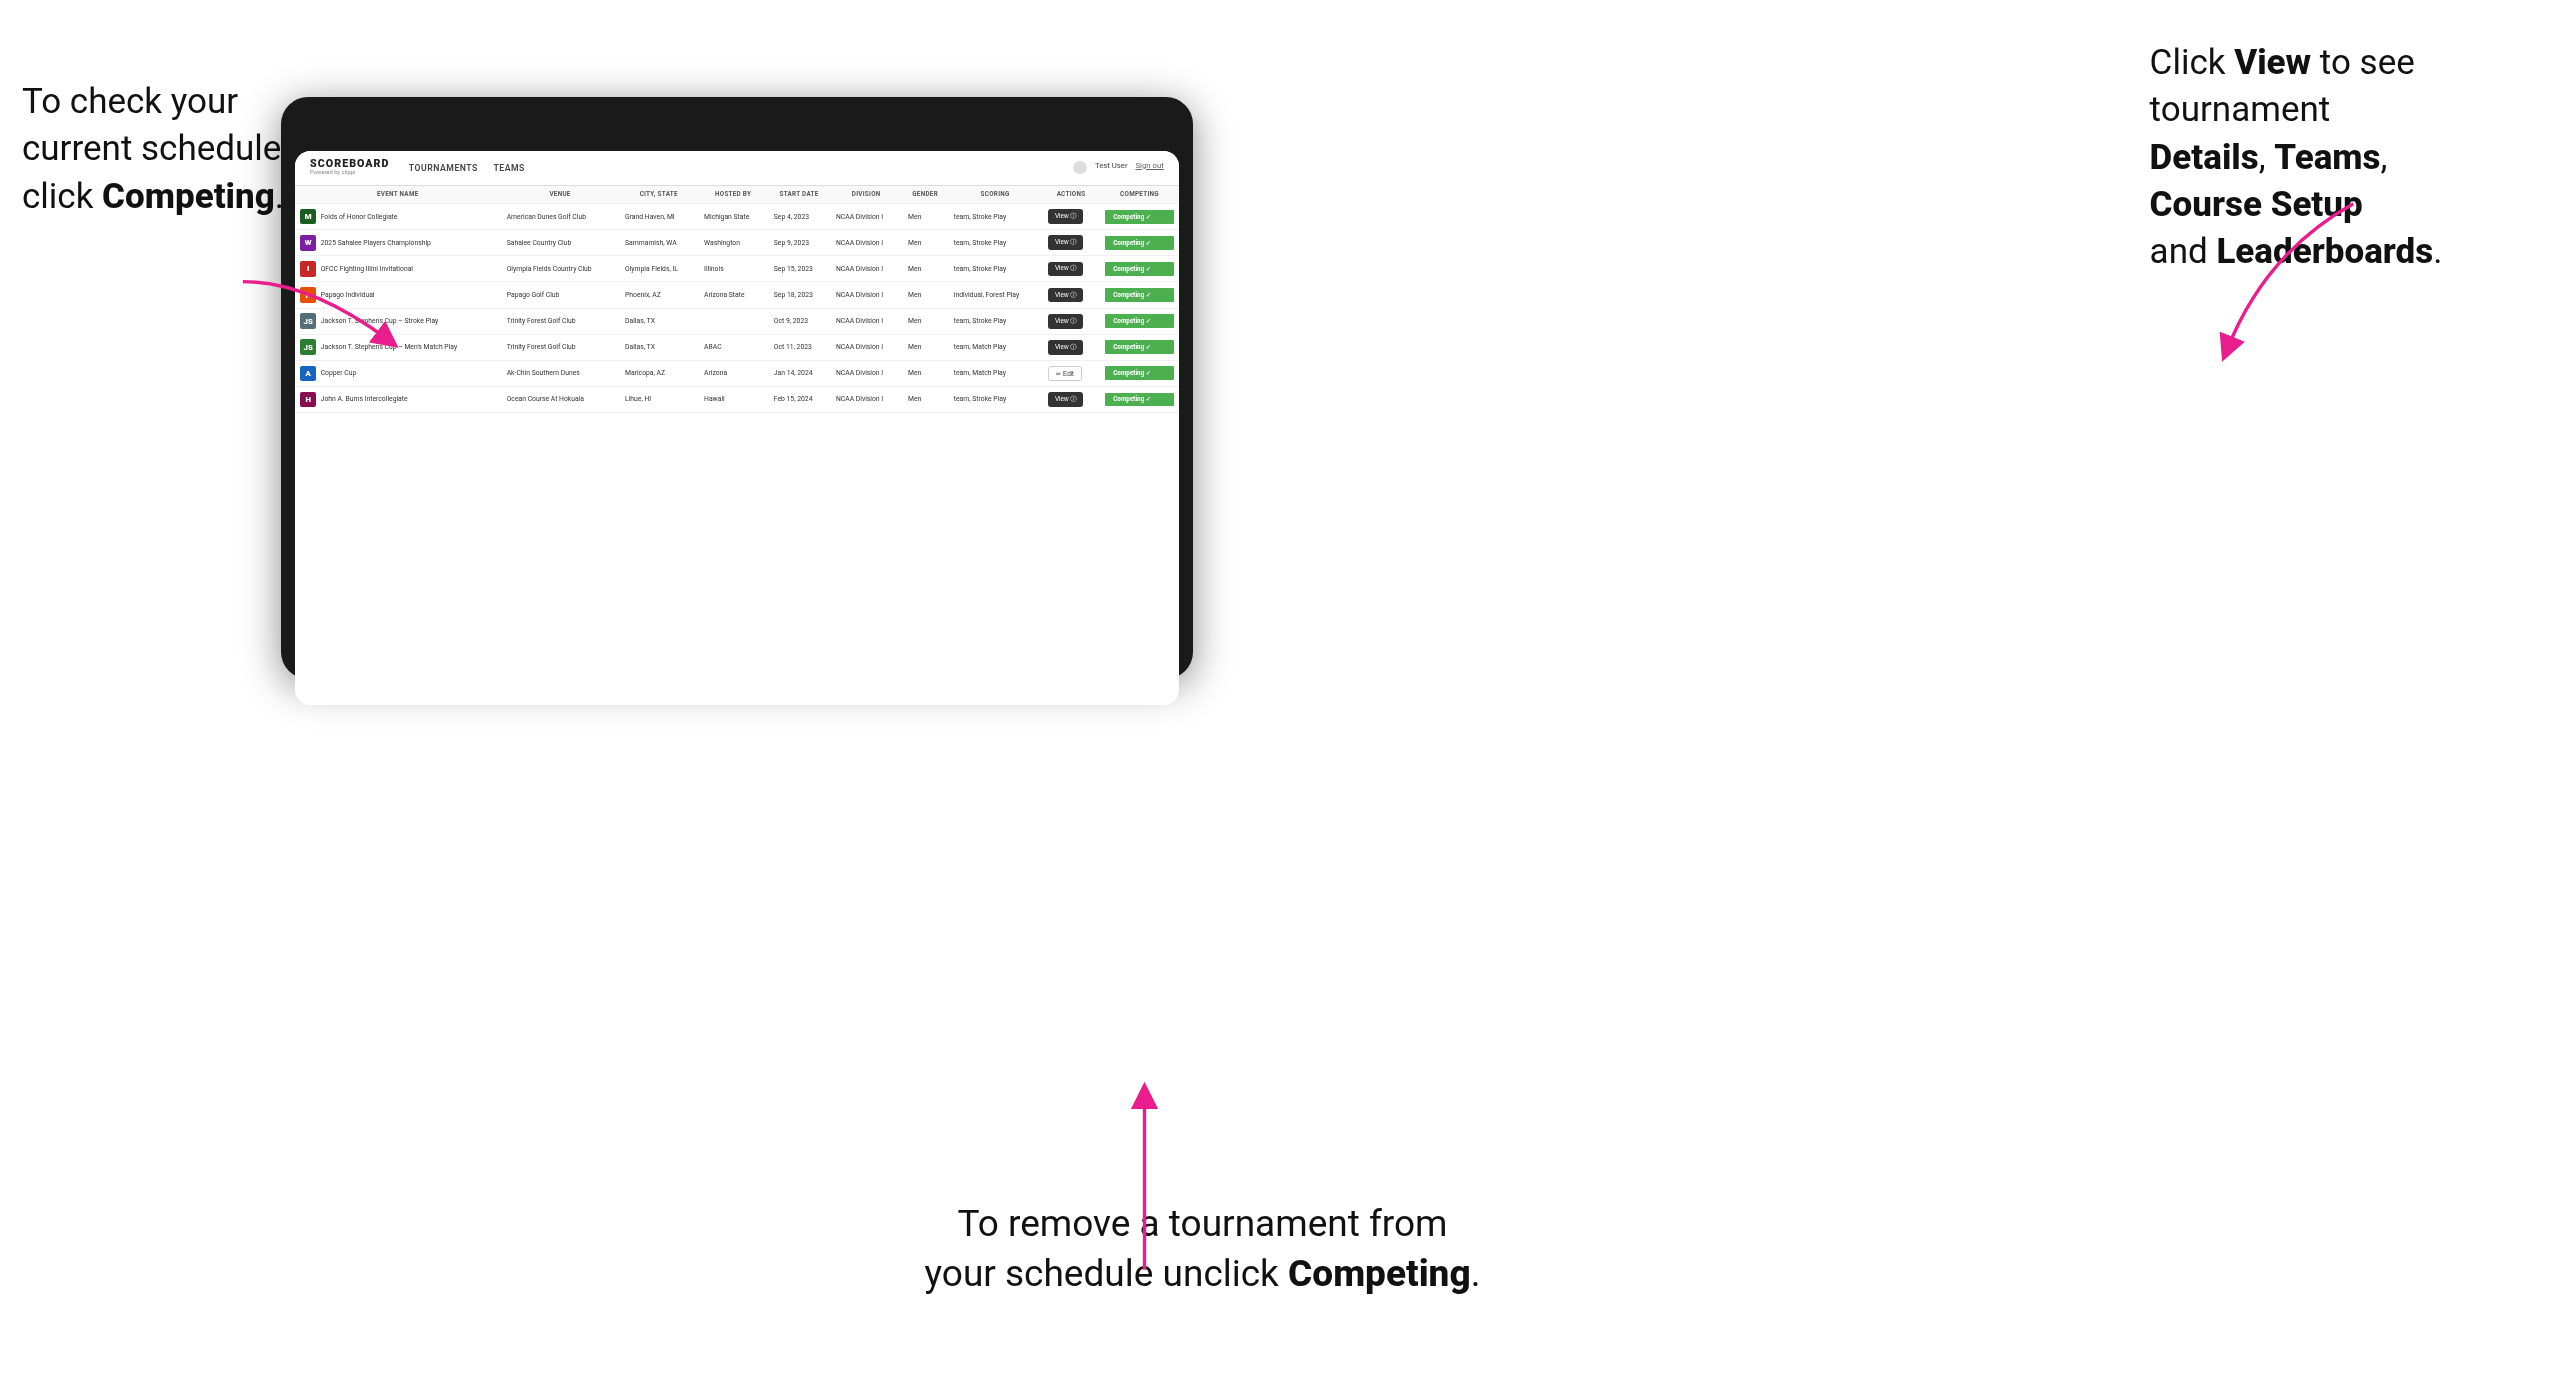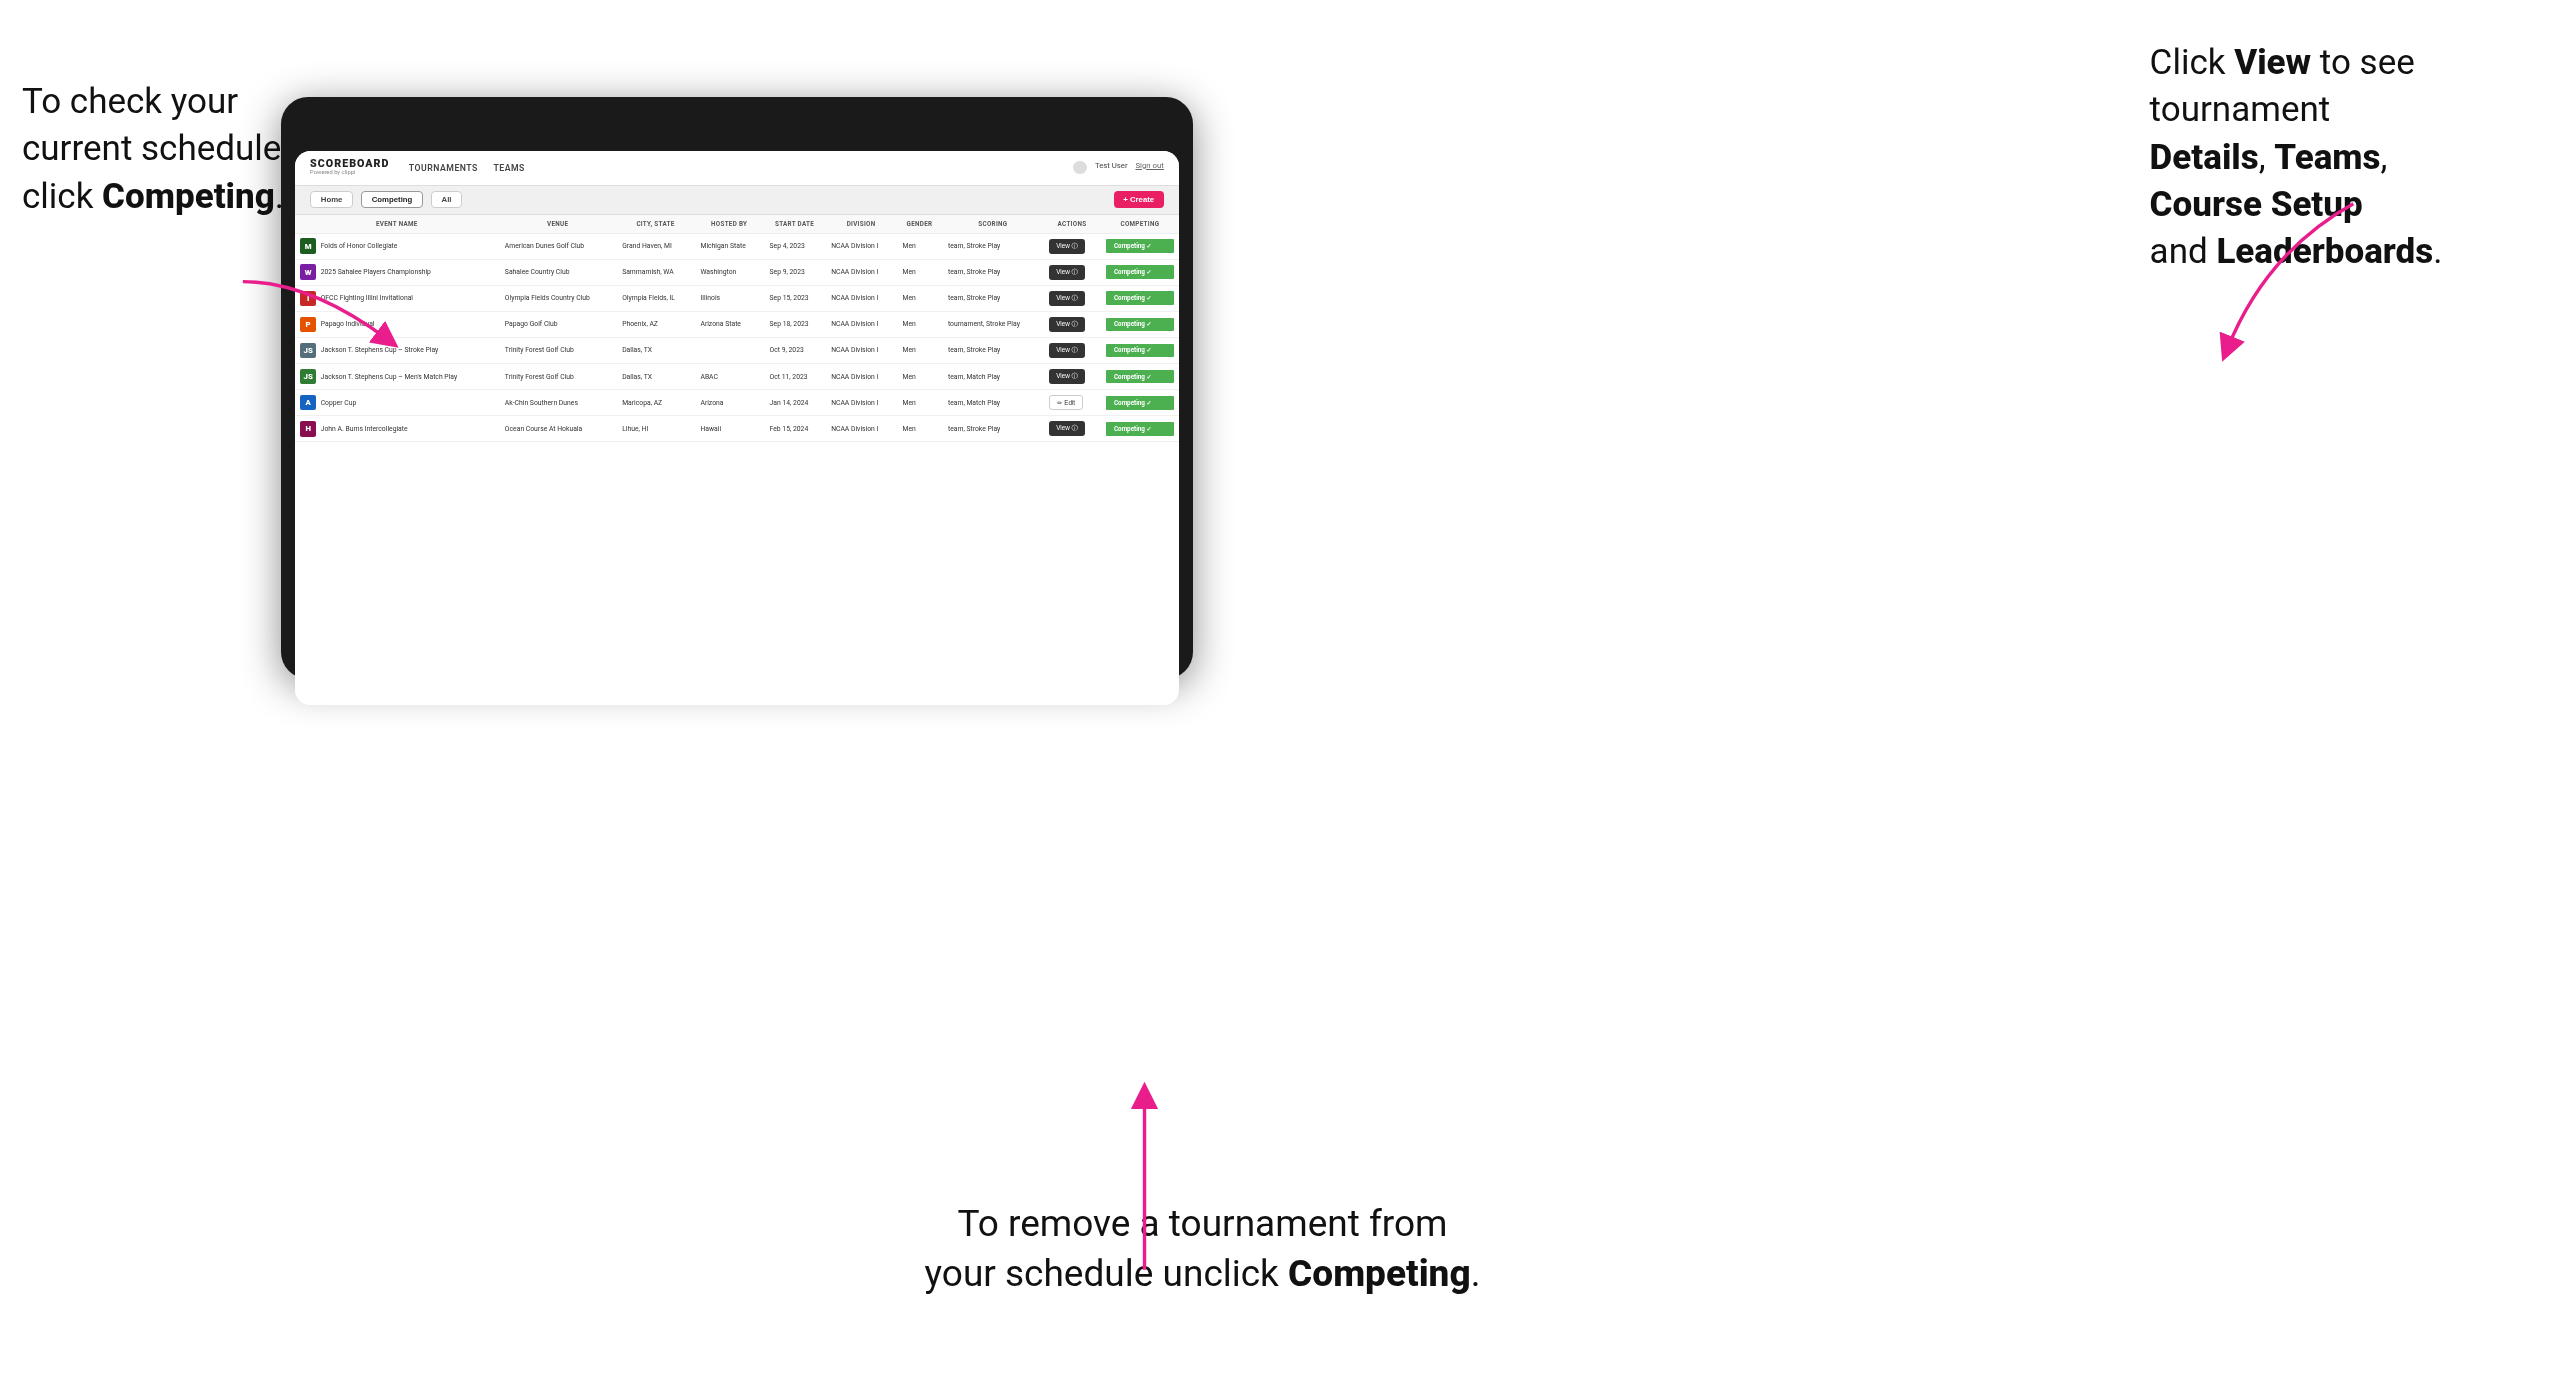--- a/index.html
+++ b/index.html
@@ -310,26 +310,20 @@
         <span class="nav-link">TOURNAMENTS</span>
         <span class="nav-link">TEAMS</span>
       </div>
       <div class="nav-right">
         <div class="user-icon"></div>
         <span>Test User</span>
         <span style="color:#666;cursor:pointer;text-decoration:underline;">Sign out</span>
       </div>
     </div>
 
-    <div class="filter-bar">
-      <button class="filter-btn">Home</button>
-      <button class="filter-btn active">Competing</button>
-      <button class="filter-btn">All</button>
-      <button class="create-btn">+ Create</button>
-    </div>
 
     <div class="table-container">
       <table>
         <thead>
           <tr>
             <th>EVENT NAME</th>
             <th>VENUE</th>
             <th>CITY, STATE</th>
             <th>HOSTED BY</th>
             <th>START DATE</th>
@@ -416,21 +410,21 @@
       <div class="team-logo" style="background:#e65100">P</div>
       <span>Papago Individual</span>
     </div>
               </td>
               <td>Papago Golf Club</td>
               <td>Phoenix, AZ</td>
               <td>Arizona State</td>
               <td>Sep 18, 2023</td>
               <td>NCAA Division I</td>
               <td>Men</td>
-              <td>tournament, Stroke Play</td>
+              <td>individual, Forest Play</td>
               <td>
                 <div class="actions-cell">
                   <button class="view-btn">View ⓘ</button>
                 </div>
               </td>
               <td>
                 <span class="competing-badge">Competing ✓</span>
               </td>
             </tr>
             <tr>

